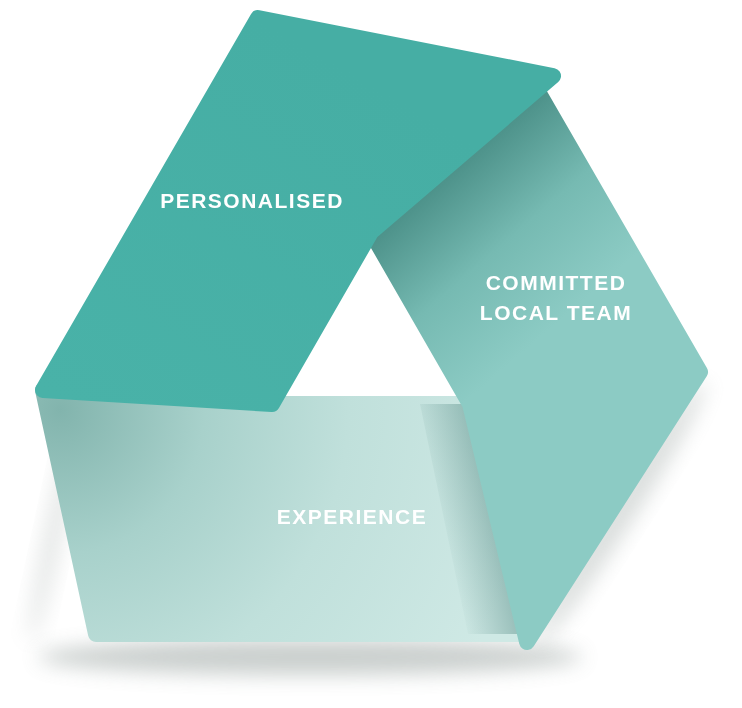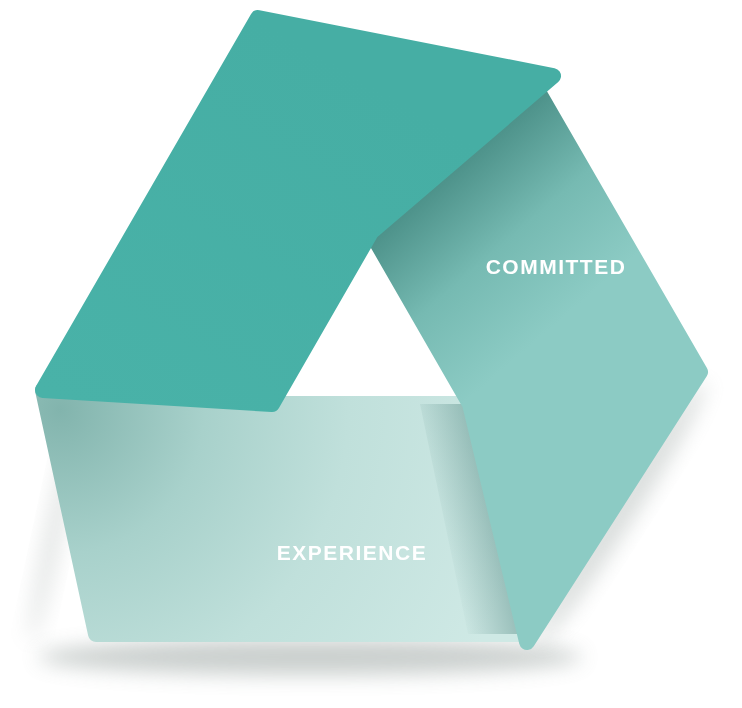--- a/index.html
+++ b/index.html
@@ -23,22 +23,22 @@
     position: absolute;
     text-align: center;
     color: #ffffff;
     font-weight: 700;
     font-size: 21px;
     letter-spacing: 1.5px;
     line-height: 30px;
     user-select: none;
   }
   .label-personalised { left: 102px; top: 186px; width: 300px; }
-  .label-committed    { left: 406px; top: 252px; width: 300px; }
-  .label-experience   { left: 202px; top: 502px; width: 300px; margin-top: 36px; }
+  .label-committed    { left: 406px; top: 268px; width: 300px; }
+  .label-experience   { left: 202px; top: 502px; width: 300px; }
 </style>
 </head>
 <body>
 
 <div class="stage">
 
   <svg width="742" height="708" viewBox="0 0 742 708">
     <defs>
       <filter id="softBlur" x="-60%" y="-60%" width="220%" height="220%">
         <feGaussianBlur stdDeviation="10"></feGaussianBlur>
@@ -77,24 +77,25 @@
     <polygon points="43,390 272,404 470,404 525,634 96,634" fill="url(#gradLight)" stroke="url(#gradLight)" stroke-width="16" stroke-linejoin="round"></polygon>
 
     <polygon points="470,404 525,634 468,634 420,404" fill="url(#gradCreaseBR)"></polygon>
 
     <polygon points="537,90 700,372 527,642 470,404 371,232" fill="url(#gradMedium)" stroke="url(#gradMedium)" stroke-width="16" stroke-linejoin="round"></polygon>
 
     <polygon points="43,390 258,18 553,76 371,232 272,404" fill="url(#gradDark)" stroke="url(#gradDark)" stroke-width="16" stroke-linejoin="round"></polygon>
   </svg>
 
   <div class="ribbon-label label-personalised">
-    <br>
+    <span>PERSONALISED</span><br>
   </div>
 
   <div class="ribbon-label label-committed">
     <span>COMMITTED</span><br>
+    <span>LOCAL TEAM</span>
   </div>
 
   <div class="ribbon-label label-experience">
     <span>EXPERIENCE</span><br>
   </div>
 
 </div>
 
 </body></html>

